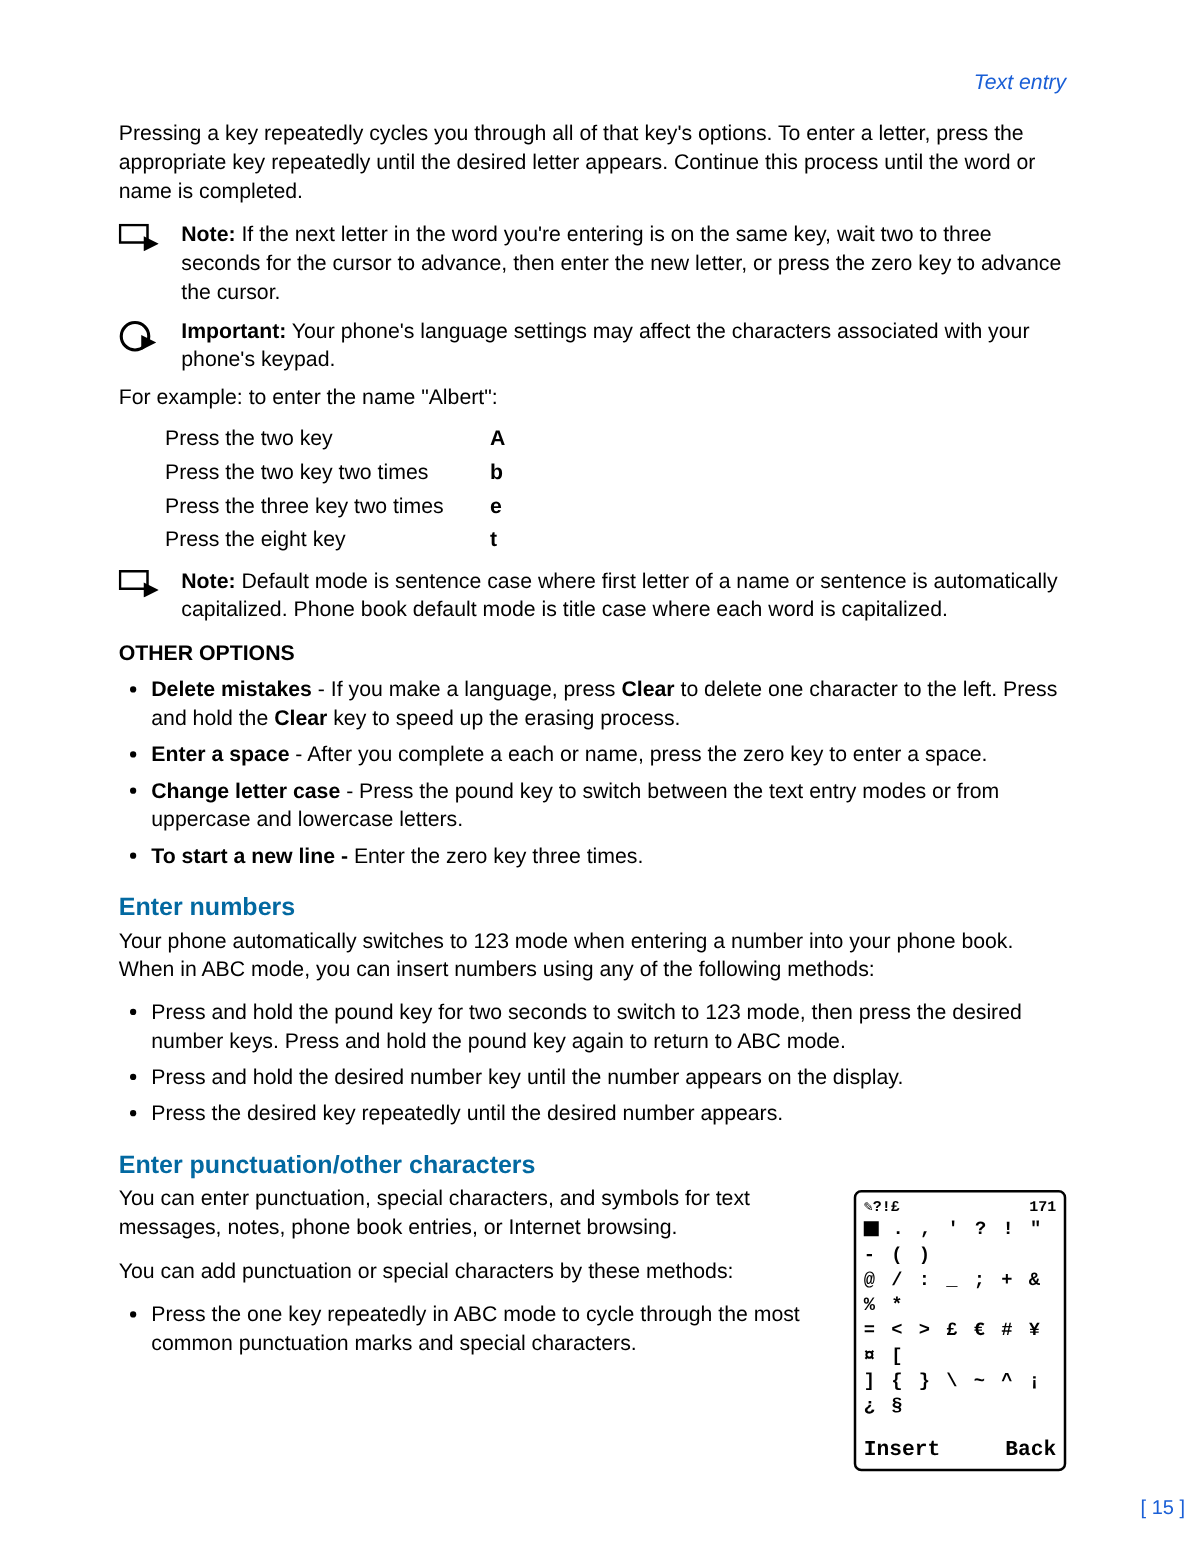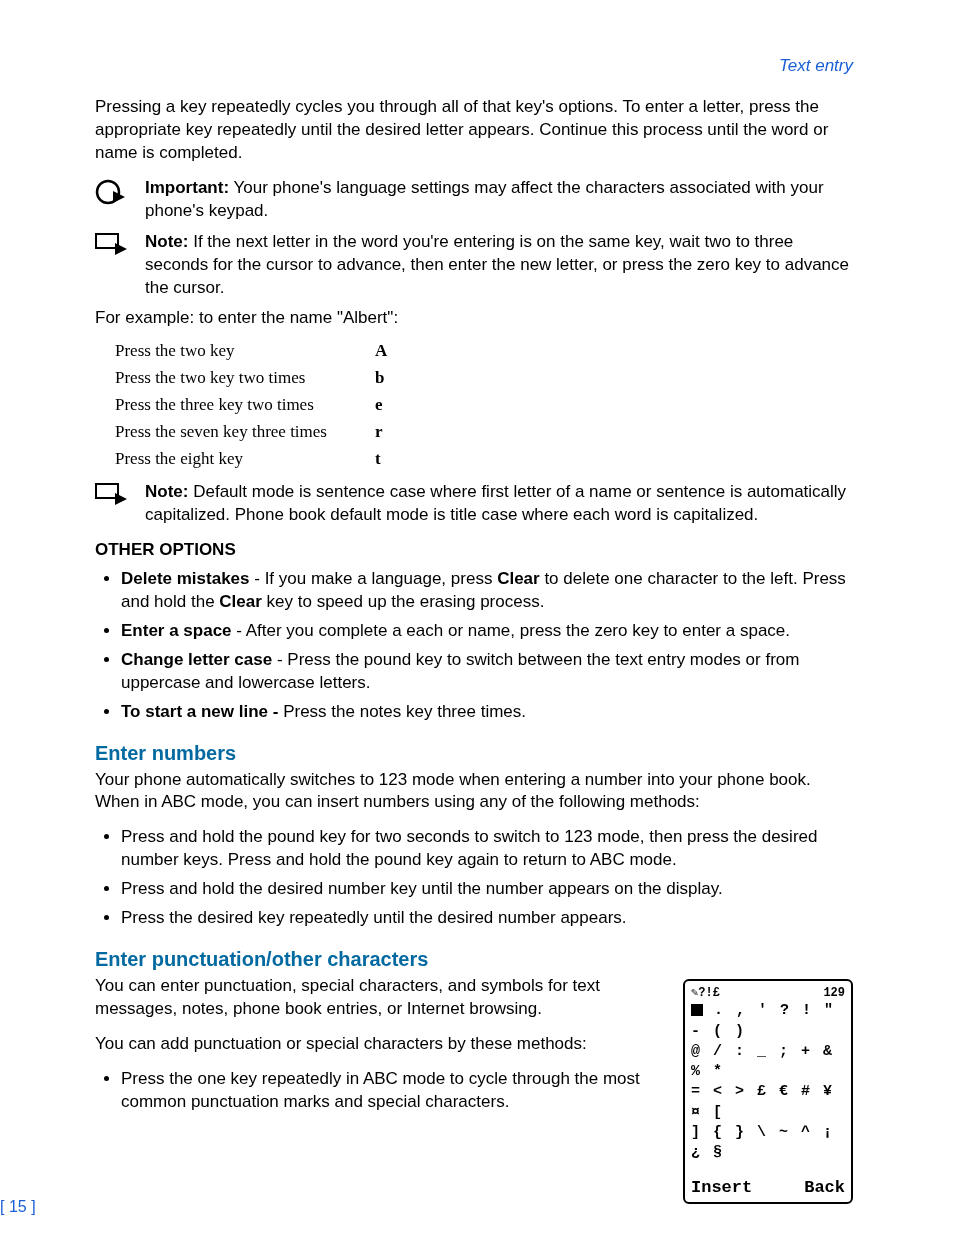--- a/index.html
+++ b/index.html
@@ -48,22 +48,21 @@
   }
   .example {
     margin: 6px 0 10px 0;
   }
   .albert-table {
     margin: 8px 0 10px 20px;
   }
   .albert-row {
     display: flex;
     align-items: flex-start;
-    margin: 4px 0;
-    font-family: Liberation Serif, serif;
+    margin: 4px 17px;
   }
   .albert-desc {
     width: 260px;
   }
   .albert-letter {
     font-weight: bold;
   }
   .sub-heading {
     font-weight: bold;
     font-size: 17px;
@@ -126,108 +125,104 @@
     font-family: Liberation Mono, monospace;
     font-weight: bold;
     font-size: 17px;
     margin-top: 14px;
   }
   .page-num {
     position: absolute;
     bottom: 30px;
     left: 0;
     width: 100%;
-    text-align: left;
+    text-align: right;
     color: #1a5fd6;
     font-size: 16px;
   }
 </style>
 </head>
 <body>
 
 <div class="page">
 
   <div class="header-link">Text entry</div>
 
   <p class="para">Pressing a key repeatedly cycles you through all of that key's options. To enter a letter, press the appropriate key repeatedly until the desired letter appears. Continue this process until the word or name is completed.</p>
+
+  <div class="note-row">
+    <div class="note-icon">
+      <svg width="32" height="22" viewBox="0 0 32 22">
+        <rect x="1" y="1" width="22" height="14" fill="none" stroke="#000" stroke-width="2"></rect>
+        <polygon points="20,10 32,16 20,22" fill="#000"></polygon>
+      </svg>
+    </div>
+    <div class="note-body">
+      <span class="note-label">Note:</span><span> If the next letter in the word you're entering is on the same key, wait two to three seconds for the cursor to advance, then enter the new letter, or press the zero key to advance the cursor.</span>
+    </div>
+  </div>
 
   <div class="note-row">
     <div class="note-icon">
       <svg width="30" height="26" viewBox="0 0 30 26">
         <circle cx="13" cy="13" r="11" fill="none" stroke="#000" stroke-width="2.5"></circle>
         <polygon points="18,16 30,22 18,28" transform="translate(0,-4)" fill="#000"></polygon>
       </svg>
     </div>
     <div class="note-body">
       <span class="note-label">Important:</span><span> Your phone's language settings may affect the characters associated with your phone's keypad.</span>
     </div>
   </div>
 
+  <p class="example">For example: to enter the name "Albert":</p>
+
+  <div class="albert-table">
+    <div class="albert-row">
+      <div class="albert-desc">Press the two key</div>
+      <div class="albert-letter">A</div>
+    </div>
+    <div class="albert-row">
+      <div class="albert-desc">Press the two key two times</div>
+      <div class="albert-letter">b</div>
+    </div>
+    <div class="albert-row">
+      <div class="albert-desc">Press the three key two times</div>
+      <div class="albert-letter">e</div>
+    </div>
+    <div class="albert-row">
+      <div class="albert-desc">Press the eight key</div>
+      <div class="albert-letter">t</div>
+    </div>
+  </div>
+
   <div class="note-row">
     <div class="note-icon">
       <svg width="32" height="22" viewBox="0 0 32 22">
         <rect x="1" y="1" width="22" height="14" fill="none" stroke="#000" stroke-width="2"></rect>
         <polygon points="20,10 32,16 20,22" fill="#000"></polygon>
       </svg>
     </div>
     <div class="note-body">
-      <span class="note-label">Note:</span><span> If the next letter in the word you're entering is on the same key, wait two to three seconds for the cursor to advance, then enter the new letter, or press the zero key to advance the cursor.</span>
-    </div>
-  </div>
-
-  <p class="example">For example: to enter the name "Albert":</p>
-
-  <div class="albert-table">
-    <div class="albert-row">
-      <div class="albert-desc">Press the two key</div>
-      <div class="albert-letter">A</div>
-    </div>
-    <div class="albert-row">
-      <div class="albert-desc">Press the two key two times</div>
-      <div class="albert-letter">b</div>
-    </div>
-    <div class="albert-row">
-      <div class="albert-desc">Press the three key two times</div>
-      <div class="albert-letter">e</div>
-    </div>
-    <div class="albert-row">
-      <div class="albert-desc">Press the seven key three times</div>
-      <div class="albert-letter">r</div>
-    </div>
-    <div class="albert-row">
-      <div class="albert-desc">Press the eight key</div>
-      <div class="albert-letter">t</div>
-    </div>
-  </div>
-
-  <div class="note-row">
-    <div class="note-icon">
-      <svg width="32" height="22" viewBox="0 0 32 22">
-        <rect x="1" y="1" width="22" height="14" fill="none" stroke="#000" stroke-width="2"></rect>
-        <polygon points="20,10 32,16 20,22" fill="#000"></polygon>
-      </svg>
-    </div>
-    <div class="note-body">
       <span class="note-label">Note:</span><span> Default mode is sentence case where first letter of a name or sentence is automatically capitalized. Phone book default mode is title case where each word is capitalized.</span>
     </div>
   </div>
 
   <div class="sub-heading">OTHER OPTIONS</div>
   <ul class="bullets">
     <li>
       <span class="bold">Delete mistakes</span><span> - If you make a language, press </span><span class="bold">Clear</span><span> to delete one character to the left. Press and hold the </span><span class="bold">Clear</span><span> key to speed up the erasing process.</span>
     </li>
     <li>
       <span class="bold">Enter a space</span><span> - After you complete a each or name, press the zero key to enter a space.</span>
     </li>
     <li>
       <span class="bold">Change letter case</span><span> - Press the pound key to switch between the text entry modes or from uppercase and lowercase letters.</span>
     </li>
     <li>
-      <span class="bold">To start a new line -</span><span> Press the notes key three times.</span>
+      <span class="bold">To start a new line -</span><span> Enter the zero key three times.</span>
     </li>
   </ul>
 
   <h2 class="section">Enter numbers</h2>
   <p class="para" style="margin-top:0">Your phone automatically switches to 123 mode when entering a number into your phone book. When in ABC mode, you can insert numbers using any of the following methods:</p>
   <ul class="bullets">
     <li>Press and hold the pound key for two seconds to switch to 123 mode, then press the desired number keys. Press and hold the pound key again to return to ABC mode.</li>
     <li>Press and hold the desired number key until the number appears on the display.</li>
     <li>Press the desired key repeatedly until the desired number appears.</li>
   </ul>
@@ -238,21 +233,21 @@
     <div class="punct-text">
       <p class="para" style="margin-top:0">You can enter punctuation, special characters, and symbols for text messages, notes, phone book entries, or Internet browsing.</p>
       <p class="para">You can add punctuation or special characters by these methods:</p>
       <ul class="bullets">
         <li>Press the one key repeatedly in ABC mode to cycle through the most common punctuation marks and special characters.</li>
       </ul>
     </div>
     <div class="phone-screen">
       <div class="phone-top">
         <span>✎?!£</span>
-        <span>129</span>
+        <span>171</span>
       </div>
       <div class="phone-line"><span class="first-char"></span> <span>. , ' ? ! " - ( )</span></div>
       <div class="phone-line">@ / : _ ; + &amp; % *</div>
       <div class="phone-line">= &lt; &gt; £ € # ¥ ¤ [</div>
       <div class="phone-line">] { } \ ~ ^ ¡ ¿ §</div>
       <div class="phone-bottom">
         <span>Insert</span>
         <span>Back</span>
       </div>
     </div>

